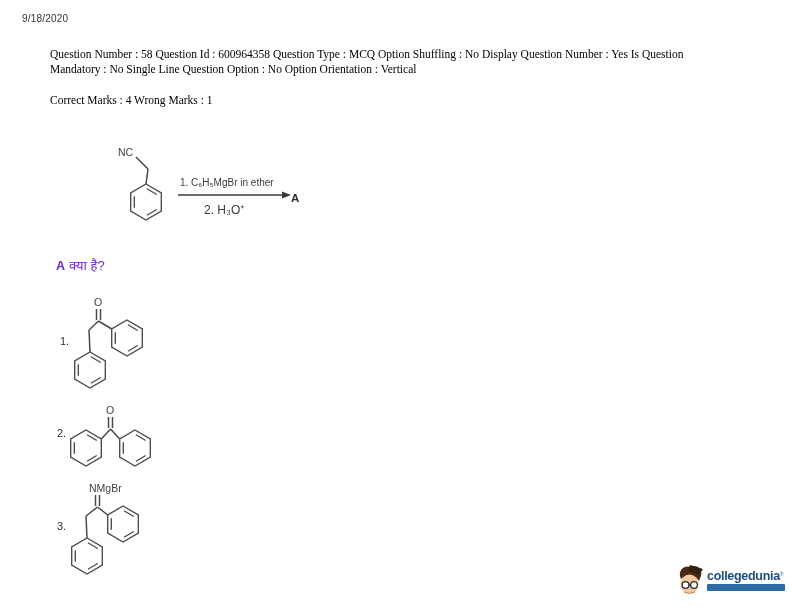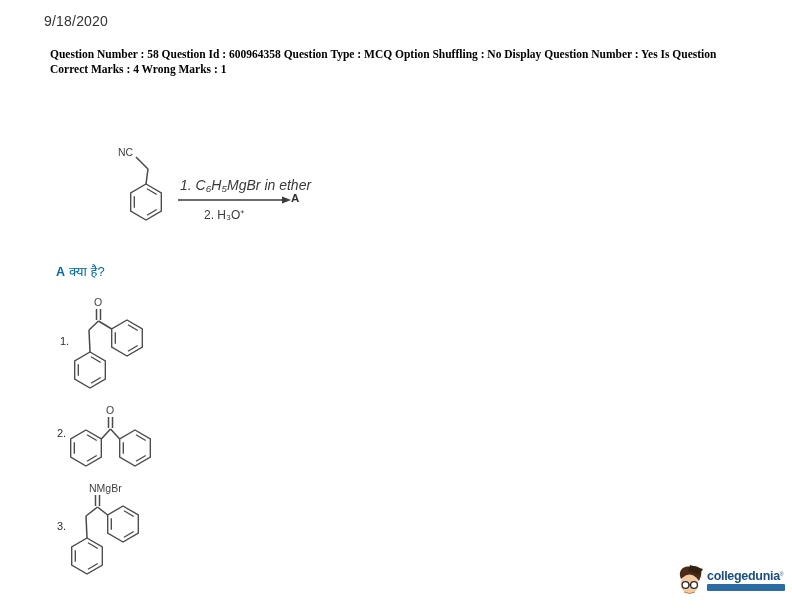--- a/index.html
+++ b/index.html
@@ -2,46 +2,46 @@
 <html><head>
 <meta charset="utf-8">
 <style>
   * { margin:0; padding:0; box-sizing:border-box; }
   html,body { background:#ffffff; }
   .page {
     position:relative; width:792px; height:612px; background:#ffffff;
     overflow:hidden; font-family:"Liberation Sans", sans-serif;
   }
   .print-date {
-    position:absolute; left:44px; top:13px;
-    font-size:14px; color:#333; letter-spacing:.2px;
+    position:absolute; left:22px; top:13px;
+    font-size:10px; color:#333; letter-spacing:.2px;
   }
   .meta-block {
     position:absolute; left:50px; top:47px; width:720px;
-    font-family:"Liberation Serif", serif; font-weight:bold;
+    font-family:"Liberation Serif", serif; font-weight:normal;
     font-size:11.5px; color:#000; line-height:15px;
   }
   .meta-line { white-space:nowrap; }
-  .meta-line.marks { margin-top:0; }
+  .meta-line.marks { margin-top:16px; }
   .intro-hindi {
     position:absolute; left:56px; top:100px;
     font-size:14.5px; color:#1d1d1d; font-weight:500;
   }
   .chem-svg { position:absolute; }
   .chem-svg text { font-family:"Liberation Sans", sans-serif; font-size:10.5px; fill:#3f3f3f; }
   .bond { stroke:#4a4a4a; stroke-width:1.5; }
   .arrow-group { position:absolute; left:178px; top:177px; width:114px; color:#3a3a3a; }
-  .reagent-top { font-size:14px; white-space:nowrap; margin-left:2px;font-style:italic; }
+  .reagent-top { font-size:10px; white-space:nowrap; margin-left:2px; }
   .arrow-svg { display:block; margin-top:2px; }
   .reagent-bottom { font-size:12px; margin-left:26px; margin-top:1px; }
   .product-a {
     position:absolute; left:291px; top:192px;
     font-size:11.5px; font-weight:bold; color:#2e2e2e;
   }
-  .prompt-line { position:absolute; left:56px; top:262px; font-size:13px; color:#0369a1; }
+  .prompt-line { position:absolute; left:56px; top:256px; font-size:13px; color:#6d28d9; }
   .prompt-a { font-weight:bold; font-size:12.5px; margin-right:4px; }
   .opt-num { position:absolute; font-size:11px; color:#2e2e2e; }
   .opt1-num { left:60px; top:335px; }
   .opt2-num { left:57px; top:427px; }
   .opt3-num { left:57px; top:520px; }
   .logo {
     position:absolute; left:676px; top:564px; width:112px;
     display:flex; align-items:flex-start; gap:3px;
   }
   .logo-text { display:flex; flex-direction:column; margin-top:6px; }
@@ -69,20 +69,21 @@
         <line x1="11.9" y1="8.3" x2="1.1" y2="14.7"></line>
         <line x1="-13" y1="6.4" x2="-13" y2="-6.4"></line>
       </g>
     </defs>
   </svg>
 
   <div class="print-date">9/18/2020</div>
 
   <div class="meta-block">
     <div class="meta-line">Question Number : 58 Question Id : 600964358 Question Type : MCQ Option Shuffling : No Display Question Number : Yes Is Question</div>
+    <div class="meta-line">Mandatory : No Single Line Question Option : No Option Orientation : Vertical</div>
     <div class="meta-line marks">Correct Marks : 4 Wrong Marks : 1</div>
   </div>
 
 
   <svg class="chem-svg" style="left:112px; top:142px;" width="92" height="92" viewBox="0 0 92 92">
     <text x="6" y="14">NC</text>
     <line class="bond" x1="24" y1="15" x2="36" y2="27"></line>
     <line class="bond" x1="36" y1="27" x2="34" y2="42"></line>
     <use href="#benzene" transform="translate(34,60) scale(0.9)"></use>
   </svg>

